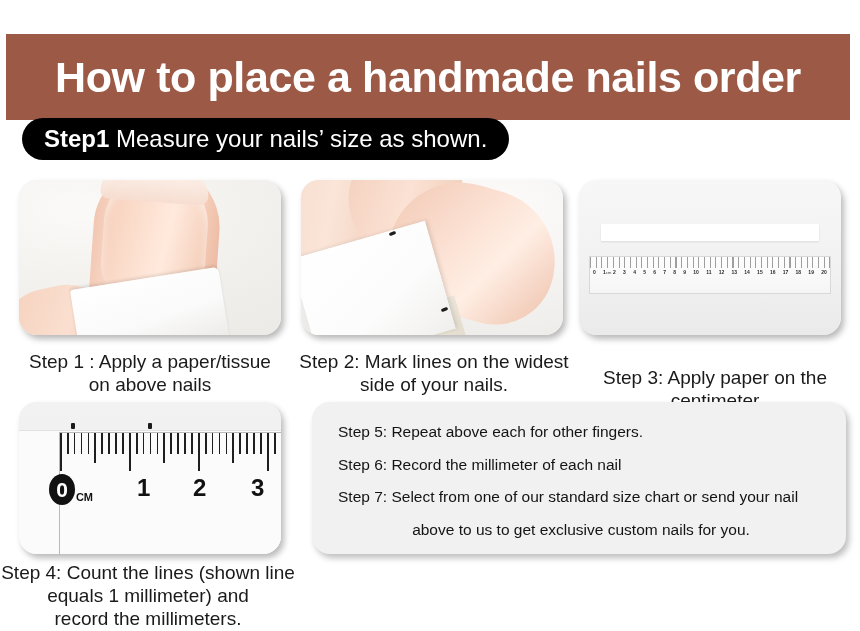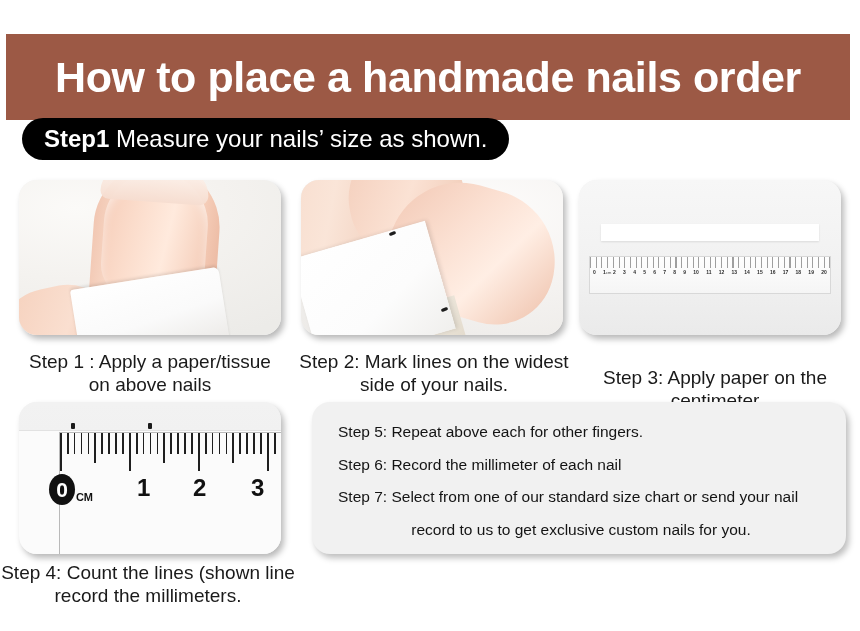--- a/index.html
+++ b/index.html
@@ -454,21 +454,22 @@
       <div id="ph4-zero">0</div>
       <div id="ph4-cm">CM</div>
     </div>
     <div class="ph4-num" id="ph4-n1">1</div>
     <div class="ph4-num" id="ph4-n2">2</div>
     <div class="ph4-num" id="ph4-n3">3</div>
   </div>
 </div>
 <div class="caption" id="cap-step4">
   <div>Step 4: Count the lines (shown line</div>
+  <div>equals 1 millimeter) and</div>
   <div>record the millimeters.</div>
 </div>
 
 <div id="steps-panel">
   <div class="panel-line">Step 5: Repeat above each for other fingers.</div>
   <div class="panel-line">Step 6: Record the millimeter of  each nail</div>
   <div class="panel-line">Step 7: Select from one of our standard size chart or send your nail</div>
-  <div class="panel-line wrap">record to us to get exclusive custom nails for you.</div>
+  <div class="panel-line wrap">above to us to get exclusive custom nails for you.</div>
 </div>
 
 </body></html>

